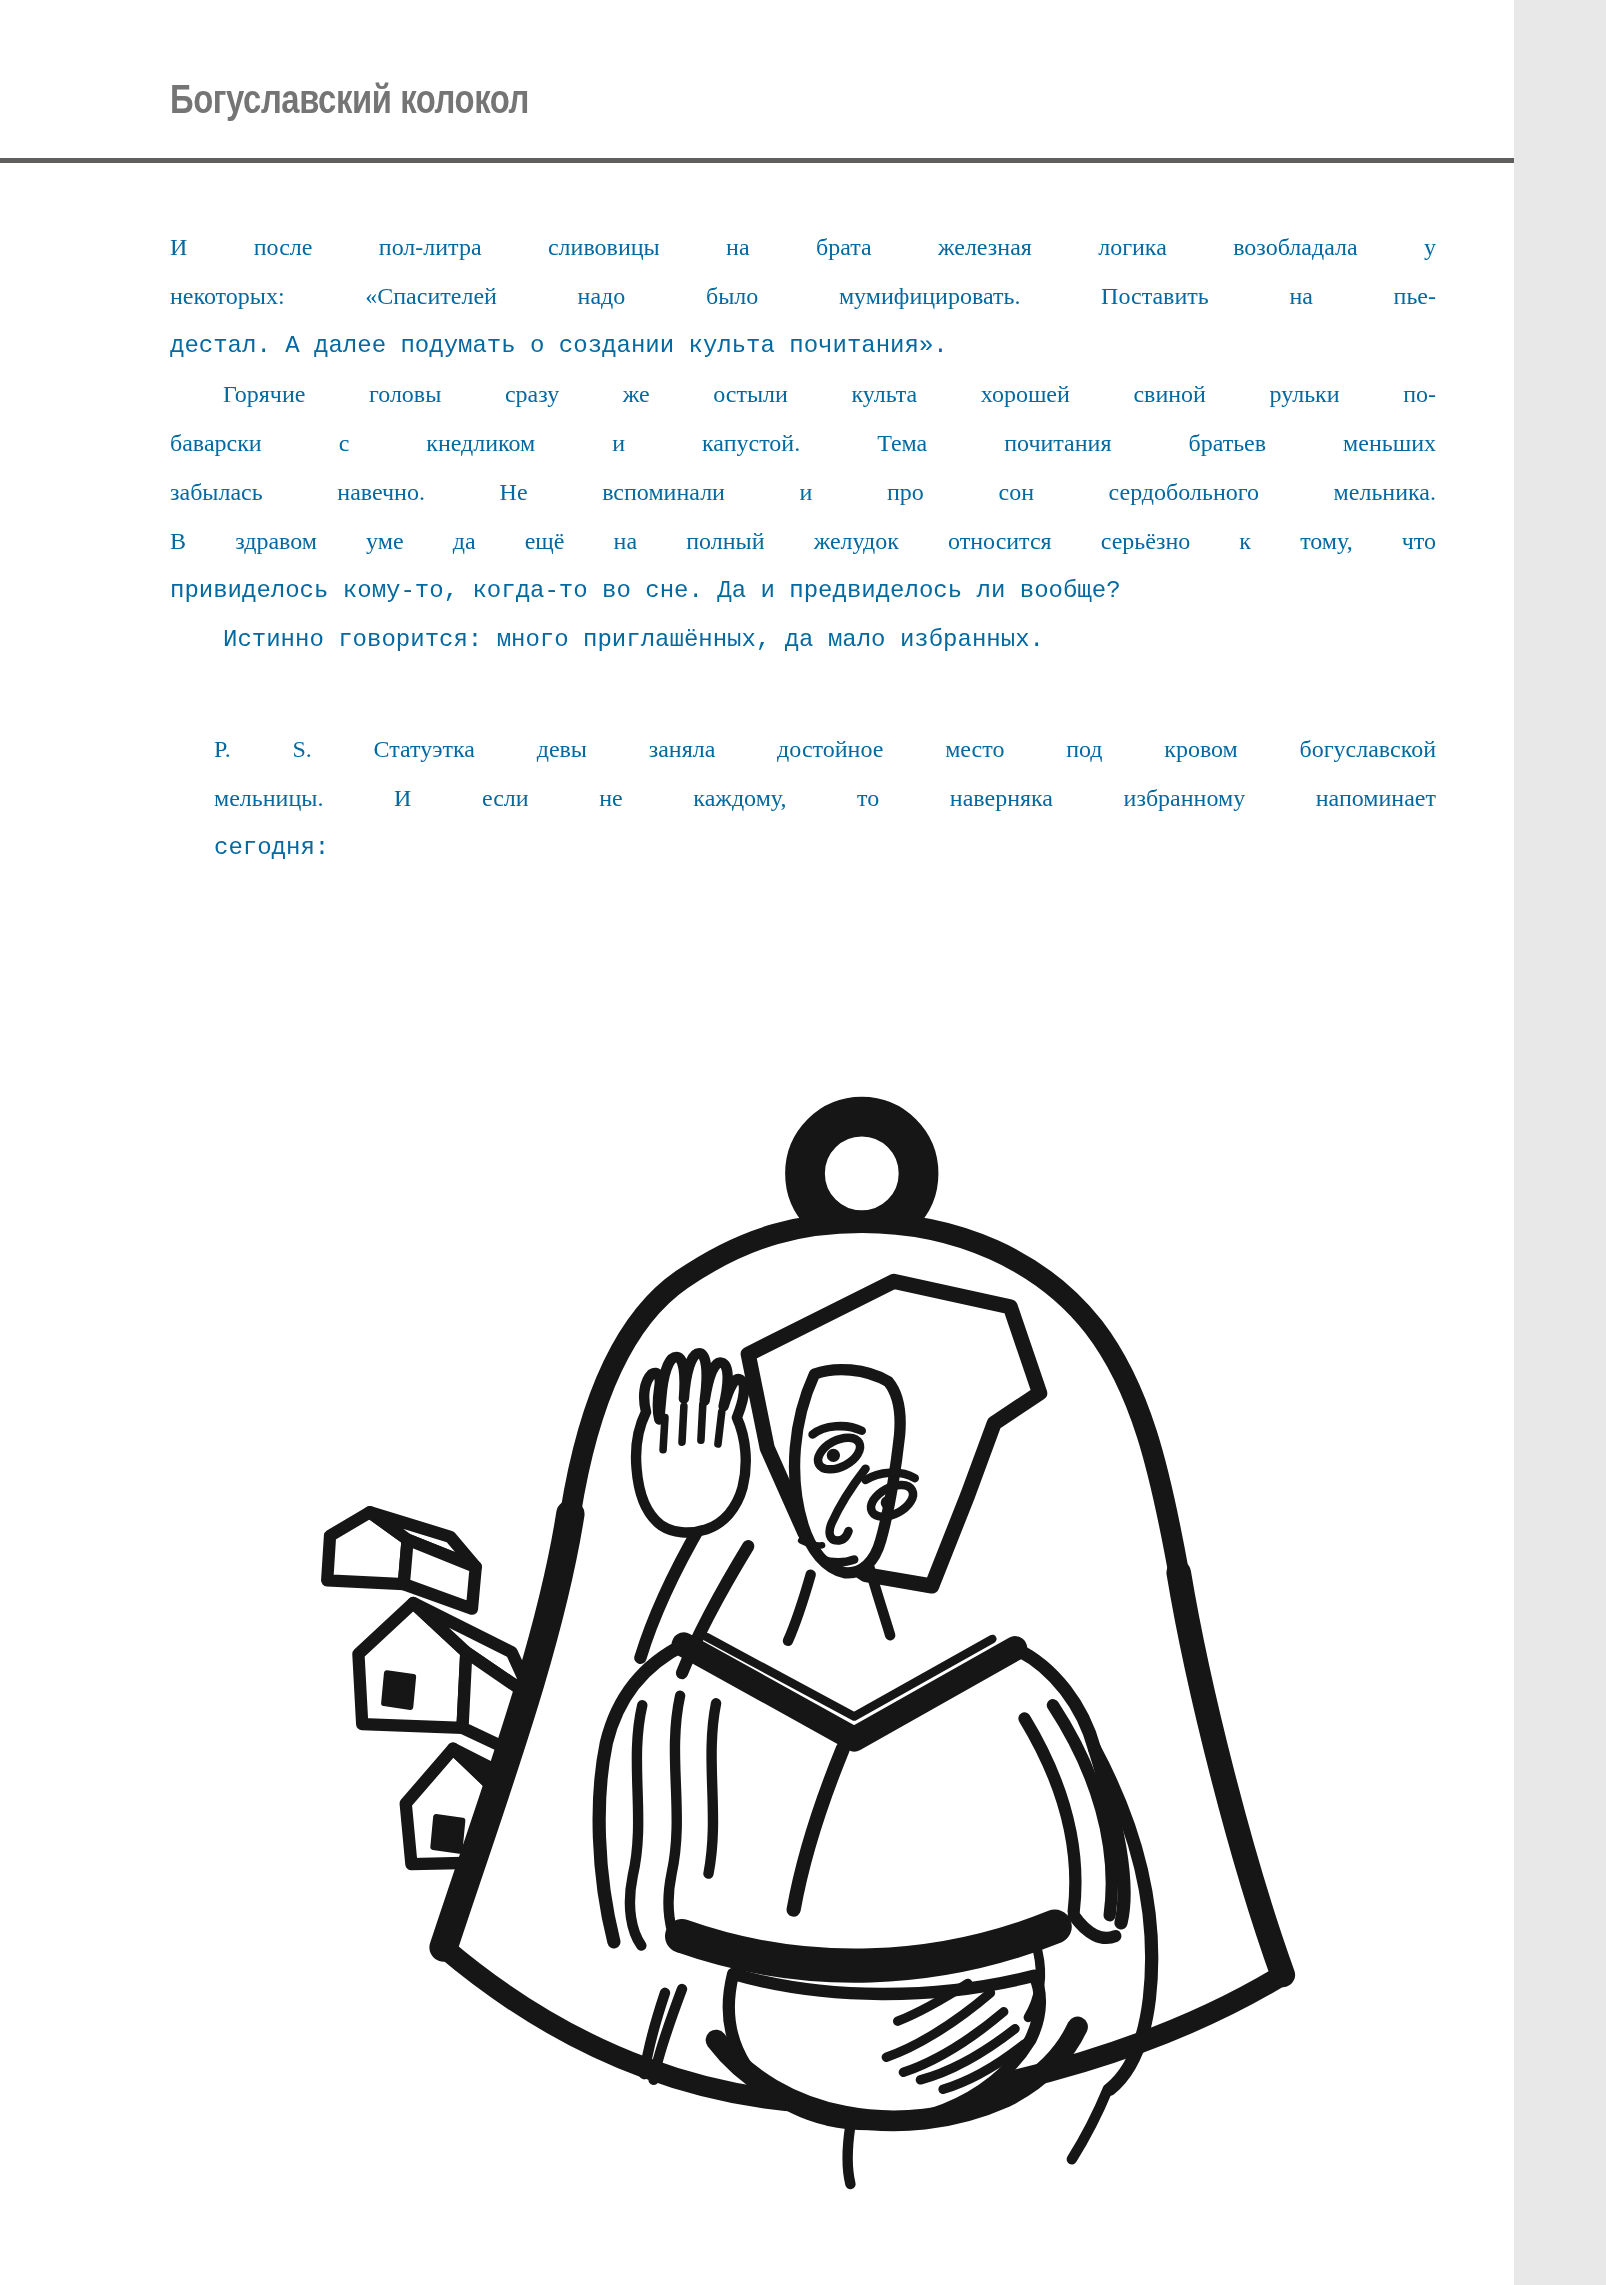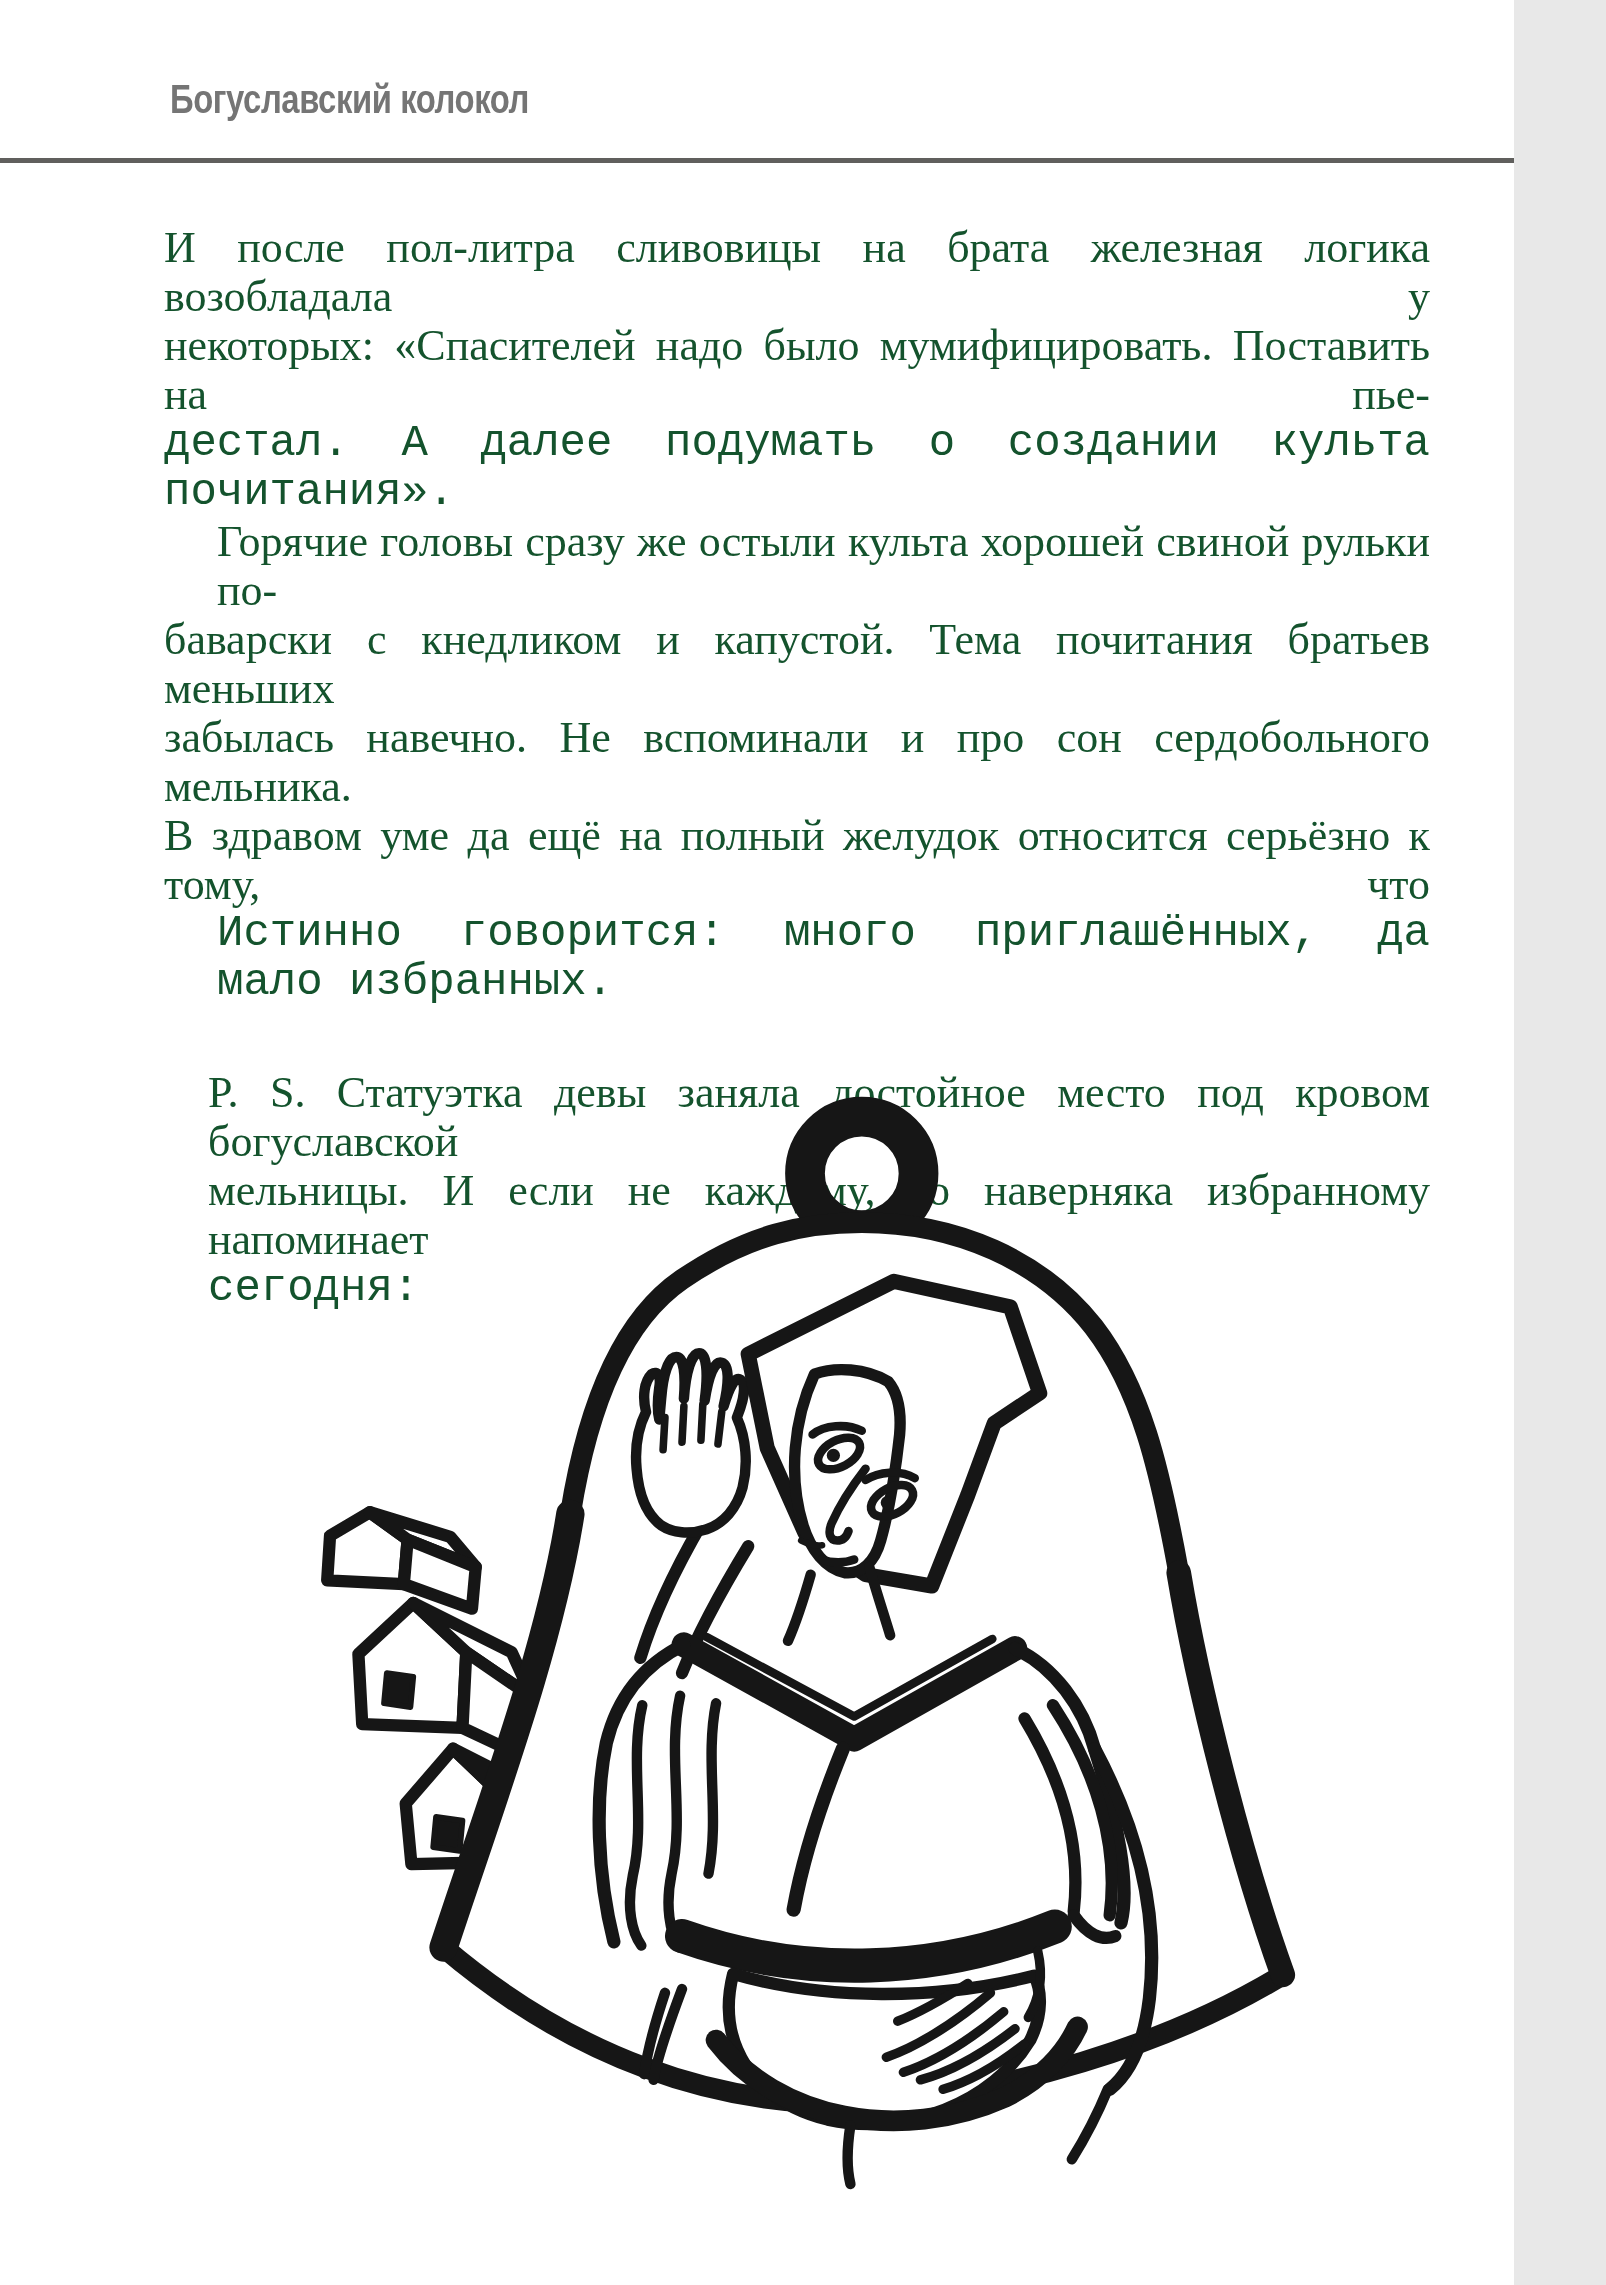--- a/index.html
+++ b/index.html
@@ -24,25 +24,25 @@
     white-space:nowrap;
   }
   .header-rule{
     position:absolute;
     left:0;top:158px;
     width:1607px;height:4.7px;
     background:#605f5d;
   }
   .text-area{
     position:absolute;
-    left:164px;top:223px;
+    left:170px;top:223px;
     width:1266px;
-    font-size:44px;
+    font-size:24px;
     line-height:49px;
-    color:#14532d;
+    color:#0369a1;
   }
   .para{margin:0;}
   .para.gap-before{margin-top:61px;margin-left:44px;}
   .line{
     text-align:justify;
     text-align-last:justify;
     white-space:normal;
   }
   .line.para-last{
     text-align-last:left;
@@ -71,20 +71,21 @@
       <div class="para">
         <div class="line">И после пол-литра сливовицы на брата железная логика возобладала у</div>
         <div class="line">некоторых: «Спасителей надо было мумифицировать. Поставить на пье-</div>
         <div class="line para-last">дестал. А далее подумать о создании культа почитания».</div>
       </div>
       <div class="para">
         <div class="line indent">Горячие головы сразу же остыли культа хорошей свиной рульки по-</div>
         <div class="line">баварски с кнедликом и капустой. Тема почитания братьев меньших</div>
         <div class="line">забылась навечно. Не вспоминали и про сон сердобольного мельника.</div>
         <div class="line">В здравом уме да ещё на полный желудок относится серьёзно к тому, что</div>
+        <div class="line para-last">привиделось кому-то, когда-то во сне. Да и предвиделось ли вообще?</div>
       </div>
       <div class="para">
         <div class="line para-last indent">Истинно говорится: много приглашённых, да мало избранных.</div>
       </div>
       <div class="para gap-before">
         <div class="line">P. S. Статуэтка девы заняла достойное место под кровом богуславской</div>
         <div class="line">мельницы. И если не каждому, то наверняка избранному напоминает</div>
         <div class="line para-last">сегодня:</div>
       </div>
     </div>

